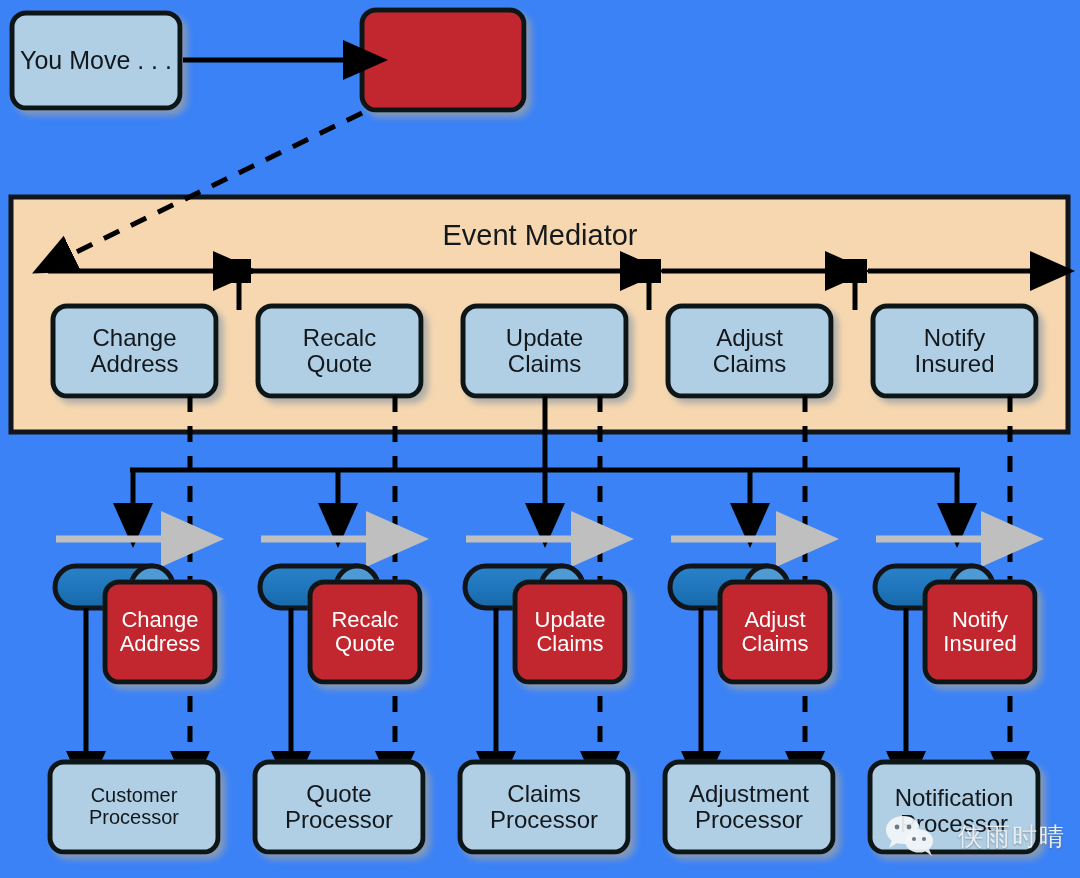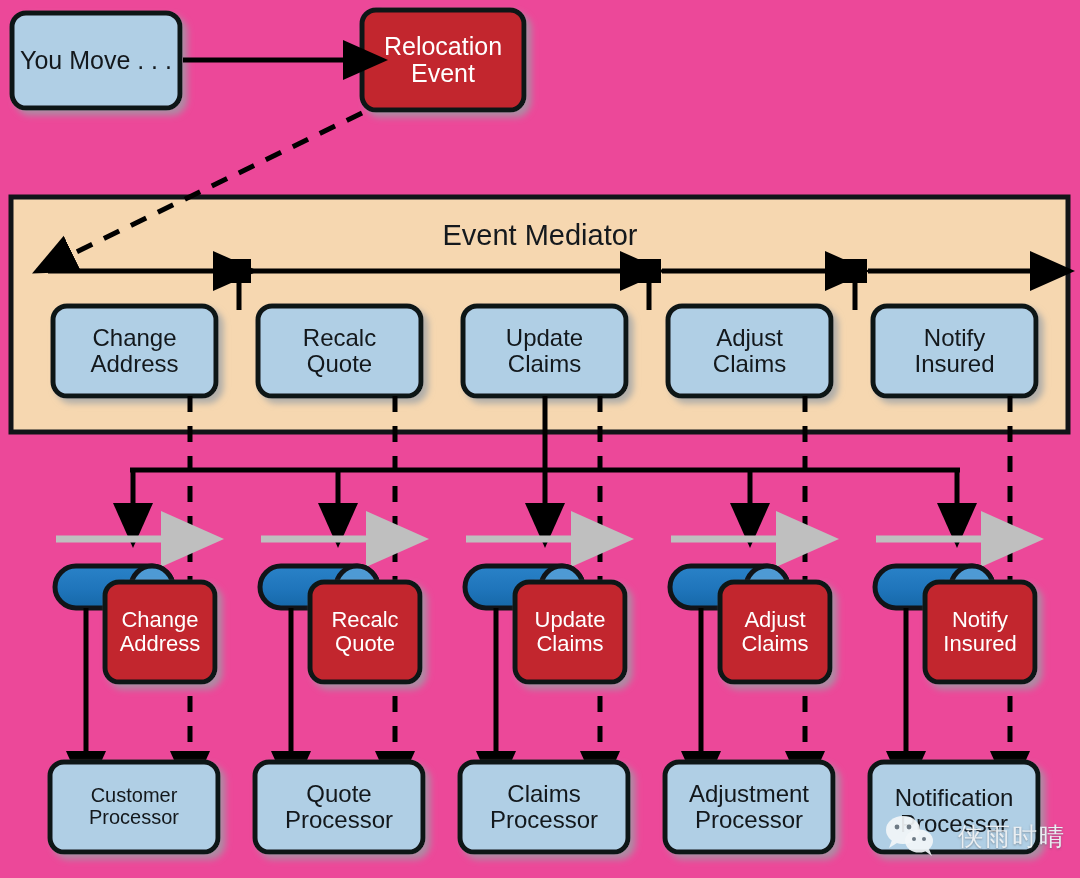--- a/index.html
+++ b/index.html
@@ -1,17 +1,17 @@
 <!DOCTYPE html>
 <html><head>
 <meta charset="utf-8">
 <style>
   html,body{margin:0;padding:0;background:#ffffff;}
   body{font-family:"Liberation Sans", sans-serif;}
-  #stage{position:relative;width:1080px;height:878px;background:#ec4899;overflow:hidden;}
+  #stage{position:relative;width:1080px;height:878px;background:#3b82f6;overflow:hidden;}
   svg#canvas{position:absolute;left:0;top:0;width:1080px;height:878px;}
 
   .box-txt{
     position:absolute;display:flex;flex-direction:column;align-items:center;
     justify-content:center;text-align:center;line-height:1.08;
     pointer-events:none;font-family:"Liberation Sans", sans-serif;
   }
   .t-dark{color:#13181c;}
   .t-light{color:#ffffff;}
 
@@ -200,24 +200,20 @@
     </g>
     <g>
       <rect x="870" y="762" width="168" height="90" rx="14" ry="14" fill="#b0cfe5" stroke="#111418" stroke-width="5" filter="url(#sh)"></rect>
     </g>
   </svg>
 
   <div class="box-txt t-dark" style="left:12px;top:13px;width:168px;height:95px;font-size:25px;">
     <span>You Move . . .</span>
   </div>
 
-  <div class="box-txt t-light" style="left:362px;top:10px;width:162px;height:100px;font-size:25px;">
-    <span>Relocation</span>
-    <span>Event</span>
-  </div>
 
   <div class="mediator-title">Event Mediator</div>
 
   <div class="box-txt t-dark" style="left:53px;top:306px;width:163px;height:90px;font-size:24px;">
     <span>Change</span>
     <span>Address</span>
   </div>
   <div class="box-txt t-dark" style="left:258px;top:306px;width:163px;height:90px;font-size:24px;">
     <span>Recalc</span>
     <span>Quote</span>

